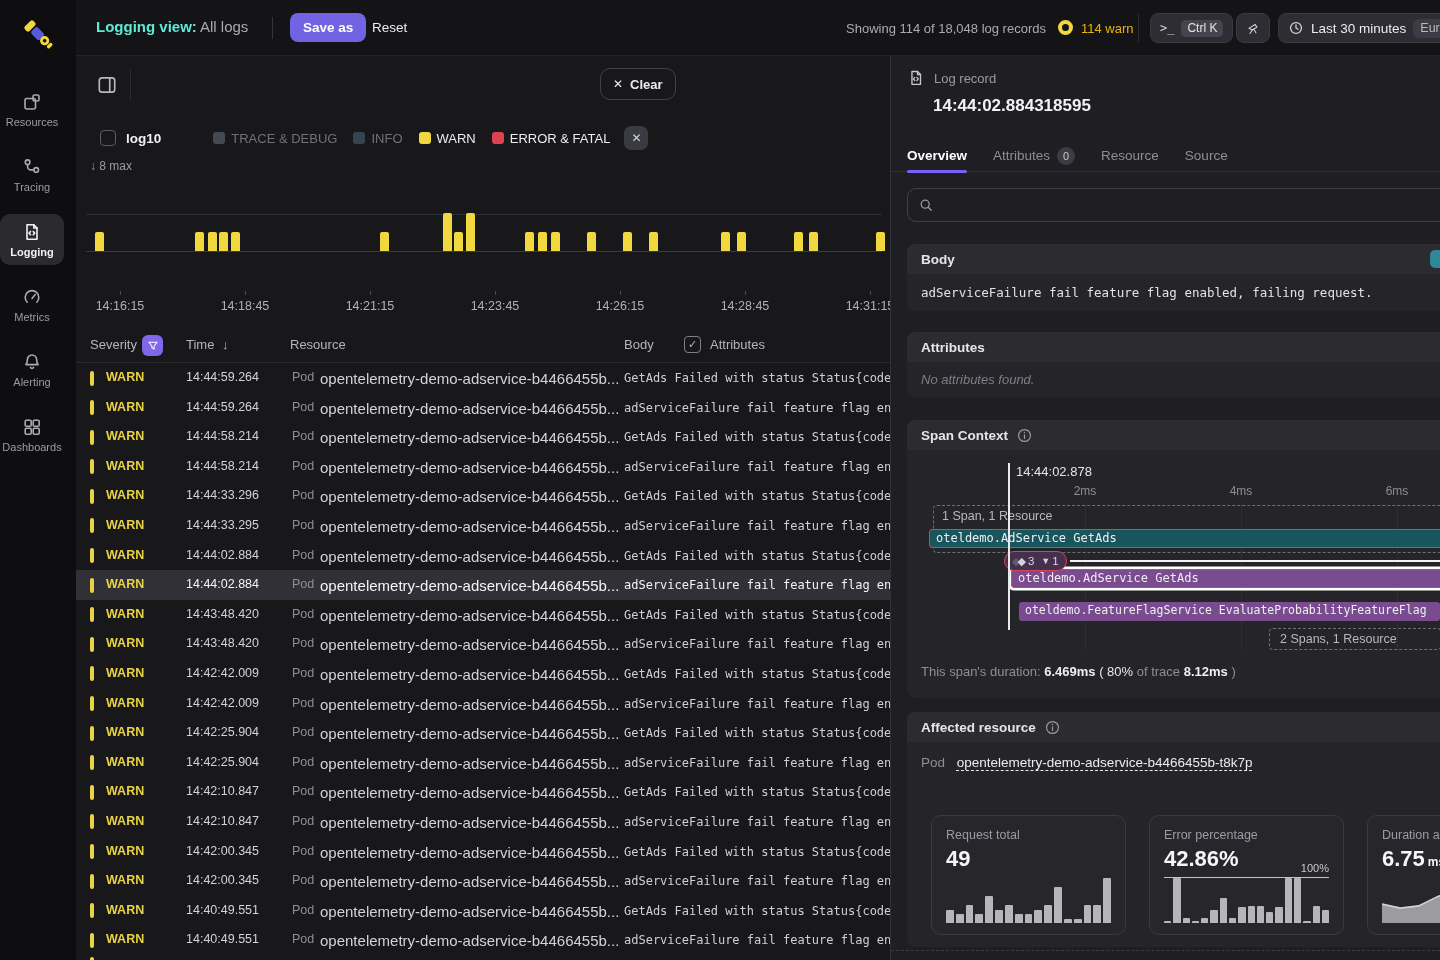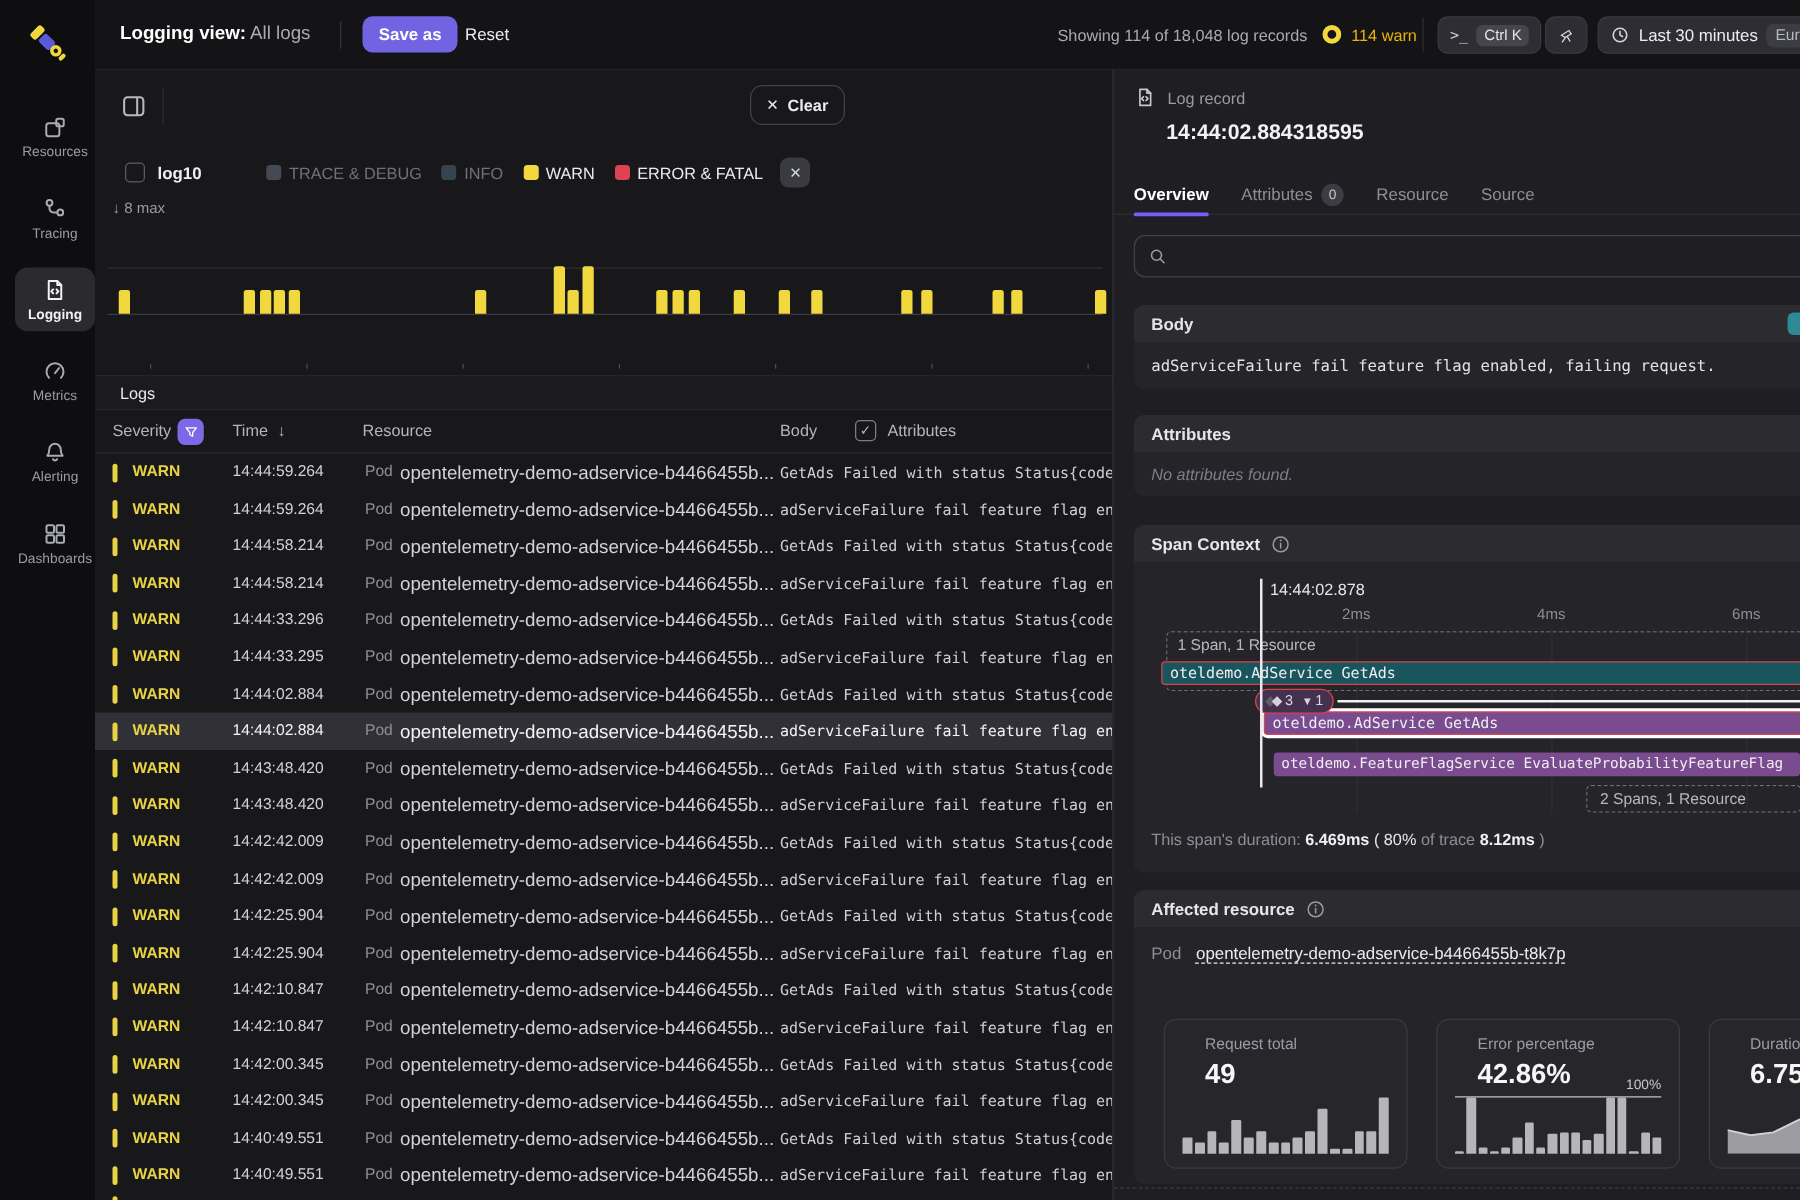--- a/index.html
+++ b/index.html
@@ -3,32 +3,32 @@
 <meta charset="utf-8">
 <style>
   * { margin:0; padding:0; box-sizing:border-box; }
   html,body { width:1440px; height:960px; overflow:hidden; background:#141417; }
   body { font-family:"Liberation Sans", sans-serif; color:#e8e8ec; font-size:13px; }
   .mono { font-family:"DejaVu Sans Mono", monospace; }
 
   
   .rail { position:absolute; left:0; top:0; width:76px; height:960px; background:#0e0e11; z-index:5; }
   .logo { position:absolute; left:20px; top:16px; width:38px; height:38px; }
-  .nav { position:absolute; left:0; top:84px; width:76px; display:flex; flex-direction:column; align-items:flex-end; gap:14px; }
+  .nav { position:absolute; left:0; top:84px; width:76px; display:flex; flex-direction:column; align-items:flex-start; gap:14px; }
   .nav-item { width:64px; padding:8px 0 7px; display:flex; flex-direction:column; align-items:center; gap:4px; border-radius:10px; cursor:pointer; }
   .nav-item .nav-icon { width:20px; height:20px; color:#a9abb2; }
   .nav-item .nav-label { font-size:11px; color:#9a9ca4; }
   .nav-item.active { background:#2a2a2f; }
   .nav-item.active .nav-icon { color:#f2f2f4; }
   .nav-item.active .nav-label { color:#f2f2f4; font-weight:bold; }
   svg.ic { width:100%; height:100%; display:block; }
 
   
   .topbar { position:absolute; left:76px; top:0; right:0; height:56px; background:#141417; border-bottom:1px solid #232327; overflow:hidden; z-index:4; }
-  .tb-title { position:absolute; left:20px; top:18px; font-size:15px; font-weight:bold; color:#ffffff; }
+  .tb-title { position:absolute; left:20px; top:18px; font-size:15px; font-weight:bold; color:#5eead4; }
   .tb-view { position:absolute; left:124px; top:18px; font-size:15px; color:#aaaab2; }
   .tb-div { position:absolute; left:196px; top:17px; width:1px; height:22px; background:#34343a; }
   .btn-saveas { position:absolute; left:214px; top:13px; height:29px; padding:0 13px; background:#7263e3; border:none; border-radius:8px; color:#fff; font-size:13.5px; font-weight:bold; cursor:pointer; }
   .btn-reset { position:absolute; left:288px; top:13px; height:29px; padding:0 8px; background:none; border:none; color:#ececf0; font-size:13.5px; cursor:pointer; }
   .tb-showing { position:absolute; left:770px; top:21px; color:#aaaab2; font-size:13px; }
   .tb-donut { position:absolute; left:982px; top:20px; width:15px; height:15px; border:4.5px solid #f2d83f; border-radius:50%; }
   .tb-warn { position:absolute; left:1005px; top:21px; color:#eab308; font-size:13px; }
   .tb-div2 { position:absolute; left:1062px; top:14px; width:1px; height:28px; background:#2c2c32; }
   .tb-btn { position:absolute; top:13px; height:30px; display:flex; align-items:center; gap:7px; background:#2d2d33; border:1px solid #3a3a40; border-radius:8px; padding:0 9px; cursor:pointer; color:#d6d6da; }
   .kbd { background:#45454d; border-radius:5px; padding:1px 6px 2px; font-size:12px; color:#e4e4e8; }
@@ -128,21 +128,21 @@
   .dia.d2 { color:#d2d2d8; }
   .tri { font-size:9px; color:#d2d2d8; margin-left:5px; }
   .wf-connector { position:absolute; left:163px; right:-8px; top:110px; height:2px; background:#f2f2f4; z-index:2; }
   .wf-duration { position:absolute; left:14px; top:214px; font-size:13px; color:#8e8e96; font-weight:normal; }
   .wf-duration b { color:#f0f0f2; font-weight:bold; }
 
   .pod-row { padding:13px 14px; font-size:13.5px; color:#8e8e96; }
   .pod-link { color:#ececf0; text-decoration:underline; text-decoration-style:dashed; text-underline-offset:3px; text-decoration-thickness:1px; cursor:pointer; }
 
   .cards { position:absolute; left:24px; top:73px; display:flex; gap:23px; }
-  .card { width:195px; height:120px; border:1px solid #3a3a42; border-radius:10px; background:#27272b; padding:12px 32px; position:relative; }
+  .card { width:195px; height:120px; border:1px solid #3a3a42; border-radius:10px; background:#27272b; padding:12px 14px; position:relative; }
   .card-title { font-size:12.5px; color:#9a9ca4; white-space:nowrap; overflow:hidden; }
   .card-value { font-size:22px; font-weight:bold; color:#f6f6f8; margin-top:4px; }
   .card-value .unit { font-size:12px; margin-left:3px; }
   .spark { position:absolute; left:14px; right:14px; bottom:11px; height:45px; display:flex; align-items:flex-end; gap:2px; }
   .spark .sbar { flex:1; background:#b6b6ba; border-radius:1px 1px 0 0; min-height:2px; }
   .refline { position:absolute; left:14px; right:14px; bottom:56px; height:1.5px; background:#c2c2c6; }
   .reflabel { position:absolute; right:14px; bottom:60px; font-size:11px; color:#c8c8cc; }
   .spark svg { width:100%; height:100%; }
 </style>
 </head>
@@ -332,21 +332,20 @@
       <span class="tick-mark" style="left: 409px;"></span>
       <span class="tick-label" style="left: 409px; top: 4px;">14:23:45</span>
       <span class="tick-mark" style="left: 534px;"></span>
       <span class="tick-label" style="left: 534px; top: 4px;">14:26:15</span>
       <span class="tick-mark" style="left: 659px;"></span>
       <span class="tick-label" style="left: 659px; top: 4px;">14:28:45</span>
       <span class="tick-mark" style="left: 784px;"></span>
       <span class="tick-label" style="left: 784px; top: 4px;">14:31:15</span>
     </div>
 
-  <div class="logs-title">Logs</div>
 
   <div class="thead">
     <span class="h-sev">Severity</span>
     <span class="h-filter">
       <svg width="12" height="12" viewBox="0 0 16 16">
           <path d="M2.5 3 h11 L9.5 8 v4 l-3-1.6 V8z" fill="none" stroke="#fff" stroke-width="1.4" stroke-linejoin="round"></path>
         </svg>
     </span>
     <span class="h-time">Time</span>
     <span class="h-arrow">↓</span>

